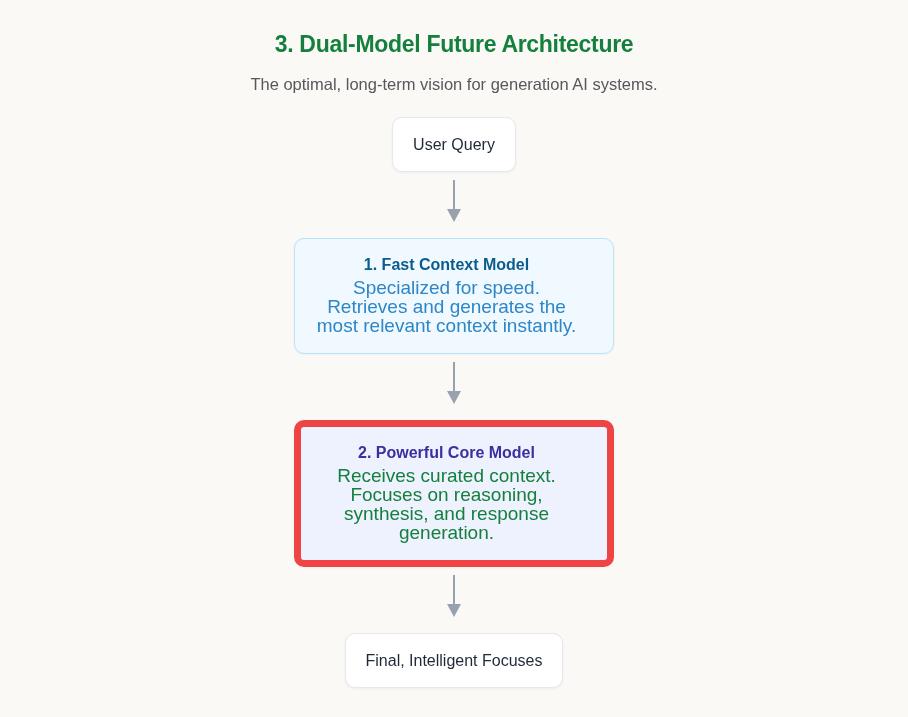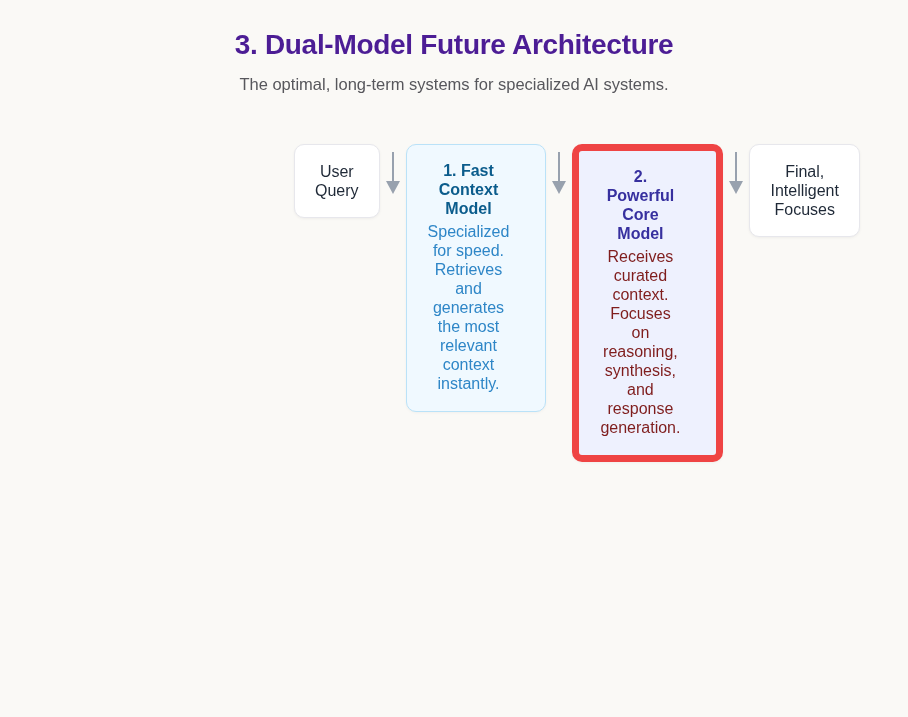--- a/index.html
+++ b/index.html
@@ -12,38 +12,38 @@
     background: #FAF9F6;
     font-family: "Liberation Sans", sans-serif;
     overflow: hidden;
   }
   .header {
     text-align: center;
     padding-top: 28px;
   }
   .page-title {
     margin: 0;
-    font-size: 28px;
+    font-size: 23px;
     line-height: 33px;
     font-weight: 700;
-    color: #4c1d95;
+    color: #15803d;
     letter-spacing: -0.3px;
   }
   .page-subtitle {
     margin: 14px 0 0 0;
     font-size: 16.5px;
     line-height: 19px;
     color: #57575C;
   }
   .flow {
     width: 320px;
-    margin: 50px auto 0 auto;
+    margin: 23px auto 0 auto;
     display: flex;
-    flex-direction: row;
-    align-items: flex-start;
+    flex-direction: column;
+    align-items: center;
   }
   .node {
     box-sizing: border-box;
     border-radius: 10px;
     text-align: center;
   }
   .node.simple {
     background: #FFFFFF;
     border: 1px solid #E7E7EC;
     padding: 17px 20px;
@@ -66,40 +66,40 @@
   }
   .node-title {
     font-size: 16px;
     line-height: 19px;
     font-weight: 700;
     margin-bottom: 4px;
   }
   .blue .node-title   { color: #0B5C8C; }
   .indigo .node-title { color: #37309F; }
   .node-desc {
-    font-size: 16px;
+    font-size: 19px;
     line-height: 19px;
   }
   .blue .node-desc   { color: #2E86C7; }
-  .indigo .node-desc { color: #7f1d1d; }
+  .indigo .node-desc { color: #15803d; }
   .connector {
     box-sizing: border-box;
     height: 66px;
     display: flex;
     justify-content: center;
     align-items: flex-start;
     padding-top: 8px;
   }
 </style>
 </head>
 <body>
 
 <div class="header">
   <h1 class="page-title">3. Dual-Model Future Architecture</h1>
-  <p class="page-subtitle">The optimal, long-term systems for specialized AI systems.</p>
+  <p class="page-subtitle">The optimal, long-term vision for generation AI systems.</p>
 </div>
 
 <div class="flow">
 
   <div class="node simple">
     <span>User Query</span>
   </div>
 
   <div class="connector">
     <svg width="26" height="42" viewBox="0 0 26 42" aria-hidden="true">

